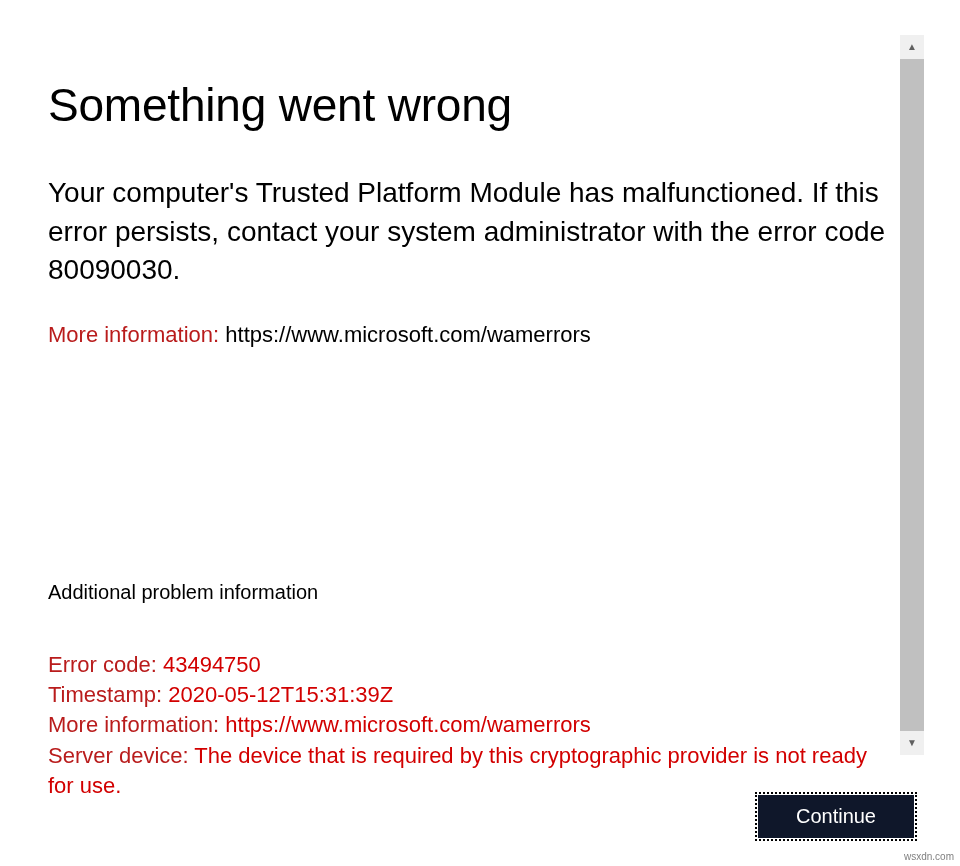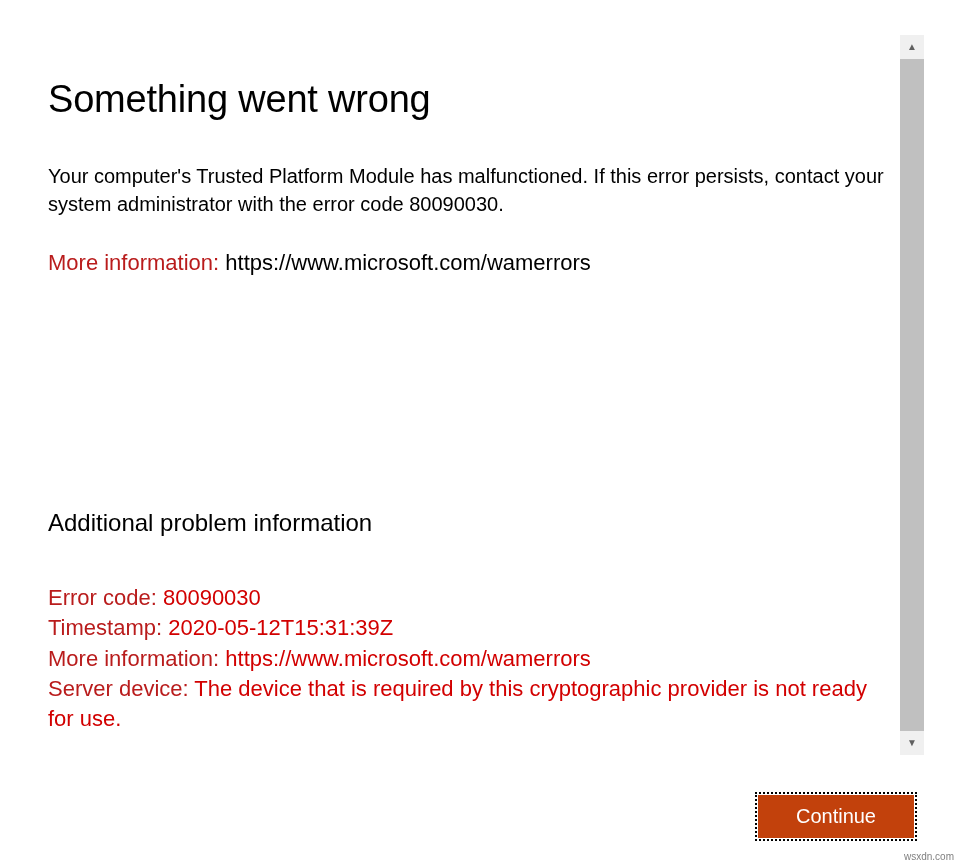--- a/index.html
+++ b/index.html
@@ -12,53 +12,53 @@
       position: relative;
       overflow: hidden;
     }
     .content {
       position: absolute;
       left: 48px;
       top: 78px;
       width: 844px;
     }
     .title {
-      font-size: 38px;
+      font-size: 46px;
       font-weight: 400;
       margin-bottom: 42px;
       letter-spacing: -0.2px;
     }
     .description {
-      font-size: 20px;
+      font-size: 28px;
       line-height: 1.38;
       margin-bottom: 30px;
     }
     .moreinfo {
       font-size: 22px;
       line-height: 1.4;
       margin-bottom: 230px;
     }
     .section-heading {
-      font-size: 24px;
+      font-size: 20px;
       font-weight: 400;
       margin-bottom: 46px;
     }
     .details {
       font-size: 22px;
       line-height: 1.38;
     }
     .det-label { color: #b91c1c; }
     .det-value { color: #d20000; }
     .footer {
       position: absolute;
       right: 46px;
       bottom: 28px;
     }
     .continue-btn {
-      background: #c2410c;
+      background: #0f172a;
       color: #ffffff;
       border: none;
       font-size: 20px;
       font-family: inherit;
       padding: 10px 38px;
       cursor: pointer;
       outline: 2px dotted #000;
       outline-offset: 1px;
     }
     .scrollbar {
@@ -117,21 +117,21 @@
   <p class="description">Your computer's Trusted Platform Module has malfunctioned. If this error persists, contact your system administrator with the error code 80090030.</p>
 
   <p class="moreinfo">
     <span class="det-label">More information: </span><span>https://www.microsoft.com/wamerrors</span>
   </p>
 
   <h2 class="section-heading">Additional problem information</h2>
 
   <div class="details">
     <div>
-      <span class="det-label">Error code: </span><span class="det-value">80090030</span>
+      <span class="det-label">Error code: </span><span class="det-value">43494750</span>
     </div>
     <div>
       <span class="det-label">Timestamp: </span><span class="det-value">2020-05-12T15:31:39Z</span>
     </div>
     <div>
       <span class="det-label">More information: </span><span class="det-value">https://www.microsoft.com/wamerrors</span>
     </div>
     <div>
       <span class="det-label">Server device: </span><span class="det-value">The device that is required by this cryptographic provider is not ready for use.</span>
     </div>

